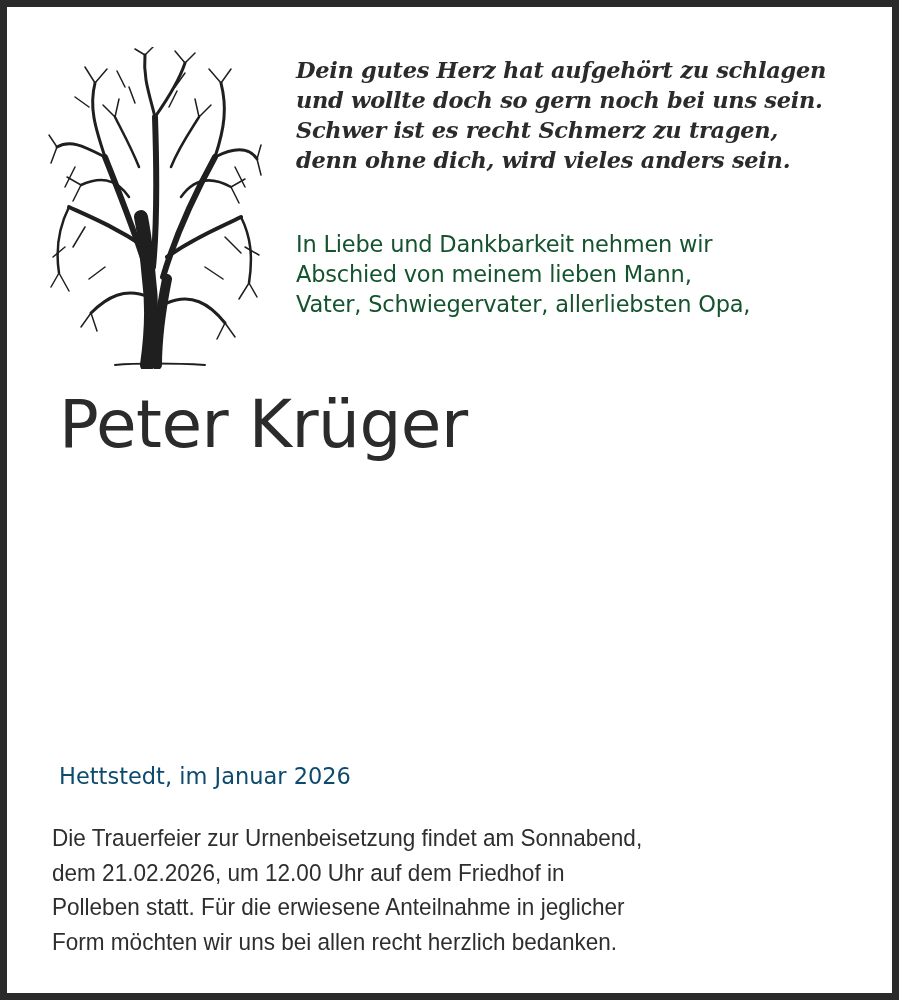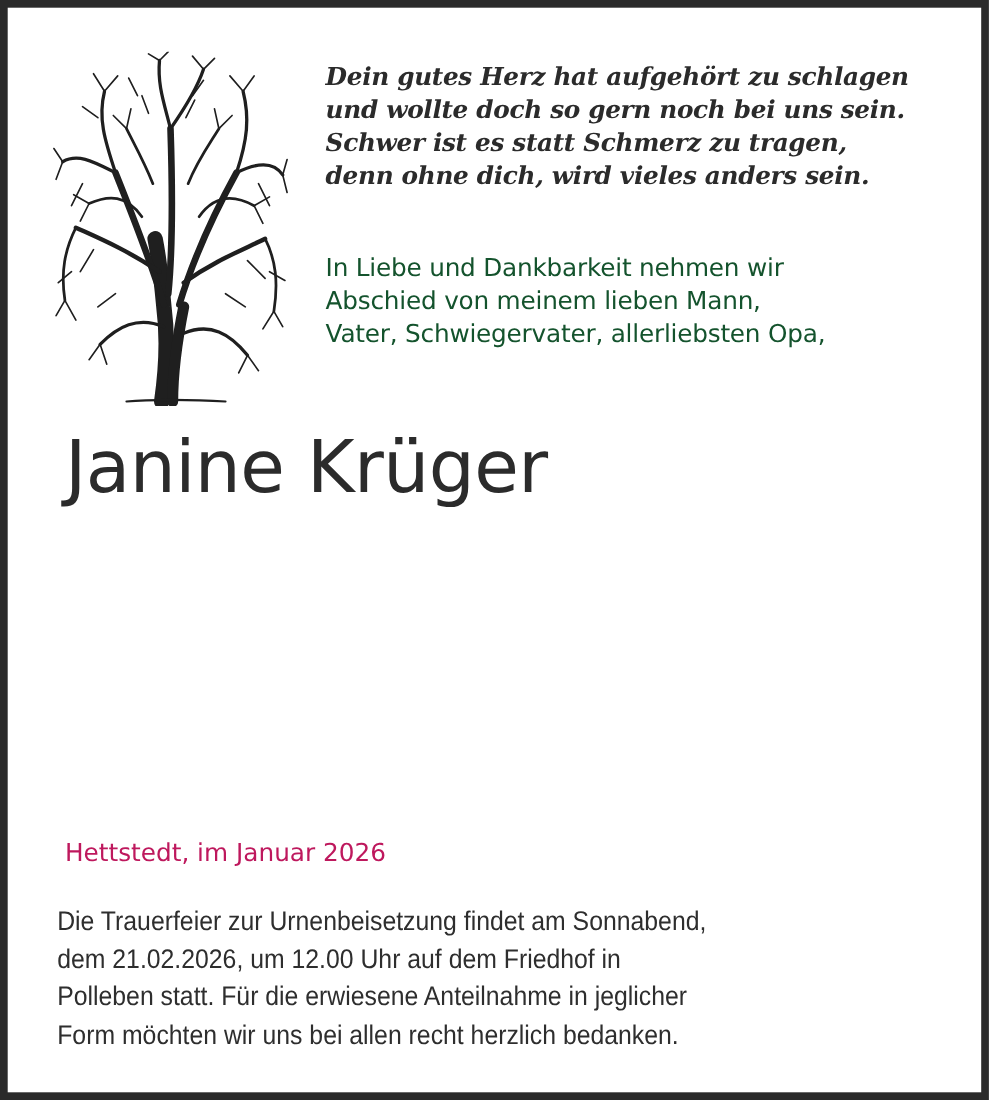--- a/index.html
+++ b/index.html
@@ -33,21 +33,21 @@
     }
     .dates span { white-space: nowrap; }
     .dates .death { margin-left: 48px; }
     .mourn {
       position: absolute; left: 52px; top: 548px;
       font-size: 22.5px; line-height: 35px; color: #2b2b2b; letter-spacing: -0.2px;
     }
     .mourn .b { font-weight: bold; }
     .place {
       position: absolute; left: 52px; top: 752px;
-      font-size: 22.5px; line-height: 35px; color: #be185d;
+      font-size: 22.5px; line-height: 35px; color: #0c4a6e;
     }
     .service {
       position: absolute; left: 45px; top: 814px; width: 830px;
       font-family: "Liberation Sans", sans-serif;
       font-size: 24.5px; line-height: 34.5px; color: #2e2e2e;
       transform: scaleX(0.92); transform-origin: left top;
     }
     .service div { white-space: nowrap; }
   </style>
 </head>
@@ -95,31 +95,31 @@
         <path d="M30 120 L20 140 M40 180 L28 200 M190 120 L200 140 M180 190 L196 206"></path>
         <path d="M80 40 L72 24 M90 56 L84 40 M130 40 L140 26 M124 60 L132 44"></path>
         <path d="M20 200 L8 210 M200 200 L214 208 M60 220 L44 232 M160 220 L178 232"></path>
       </g>
     </g>
   </svg>
 
   <div class="poem">
     <div>Dein gutes Herz hat aufgehört zu schlagen</div>
     <div>und wollte doch so gern noch bei uns sein.</div>
-    <div>Schwer ist es statt Schmerz zu tragen,</div>
+    <div>Schwer ist es recht Schmerz zu tragen,</div>
     <div>denn ohne dich, wird vieles anders sein.</div>
   </div>
 
   <div class="intro">
     <div>In Liebe und Dankbarkeit nehmen wir</div>
     <div>Abschied von meinem lieben Mann,</div>
     <div>Vater, Schwiegervater, allerliebsten Opa,</div>
   </div>
 
-  <div class="name">Janine Krüger</div>
+  <div class="name">Peter Krüger</div>
 
 
 
   <div class="place">Hettstedt, im Januar 2026</div>
 
   <div class="service">
     <div>Die Trauerfeier zur Urnenbeisetzung findet am Sonnabend,</div>
     <div>dem 21.02.2026, um 12.00 Uhr auf dem Friedhof in</div>
     <div>Polleben statt. Für die erwiesene Anteilnahme in jeglicher</div>
     <div>Form möchten wir uns bei allen recht herzlich bedanken.</div>

